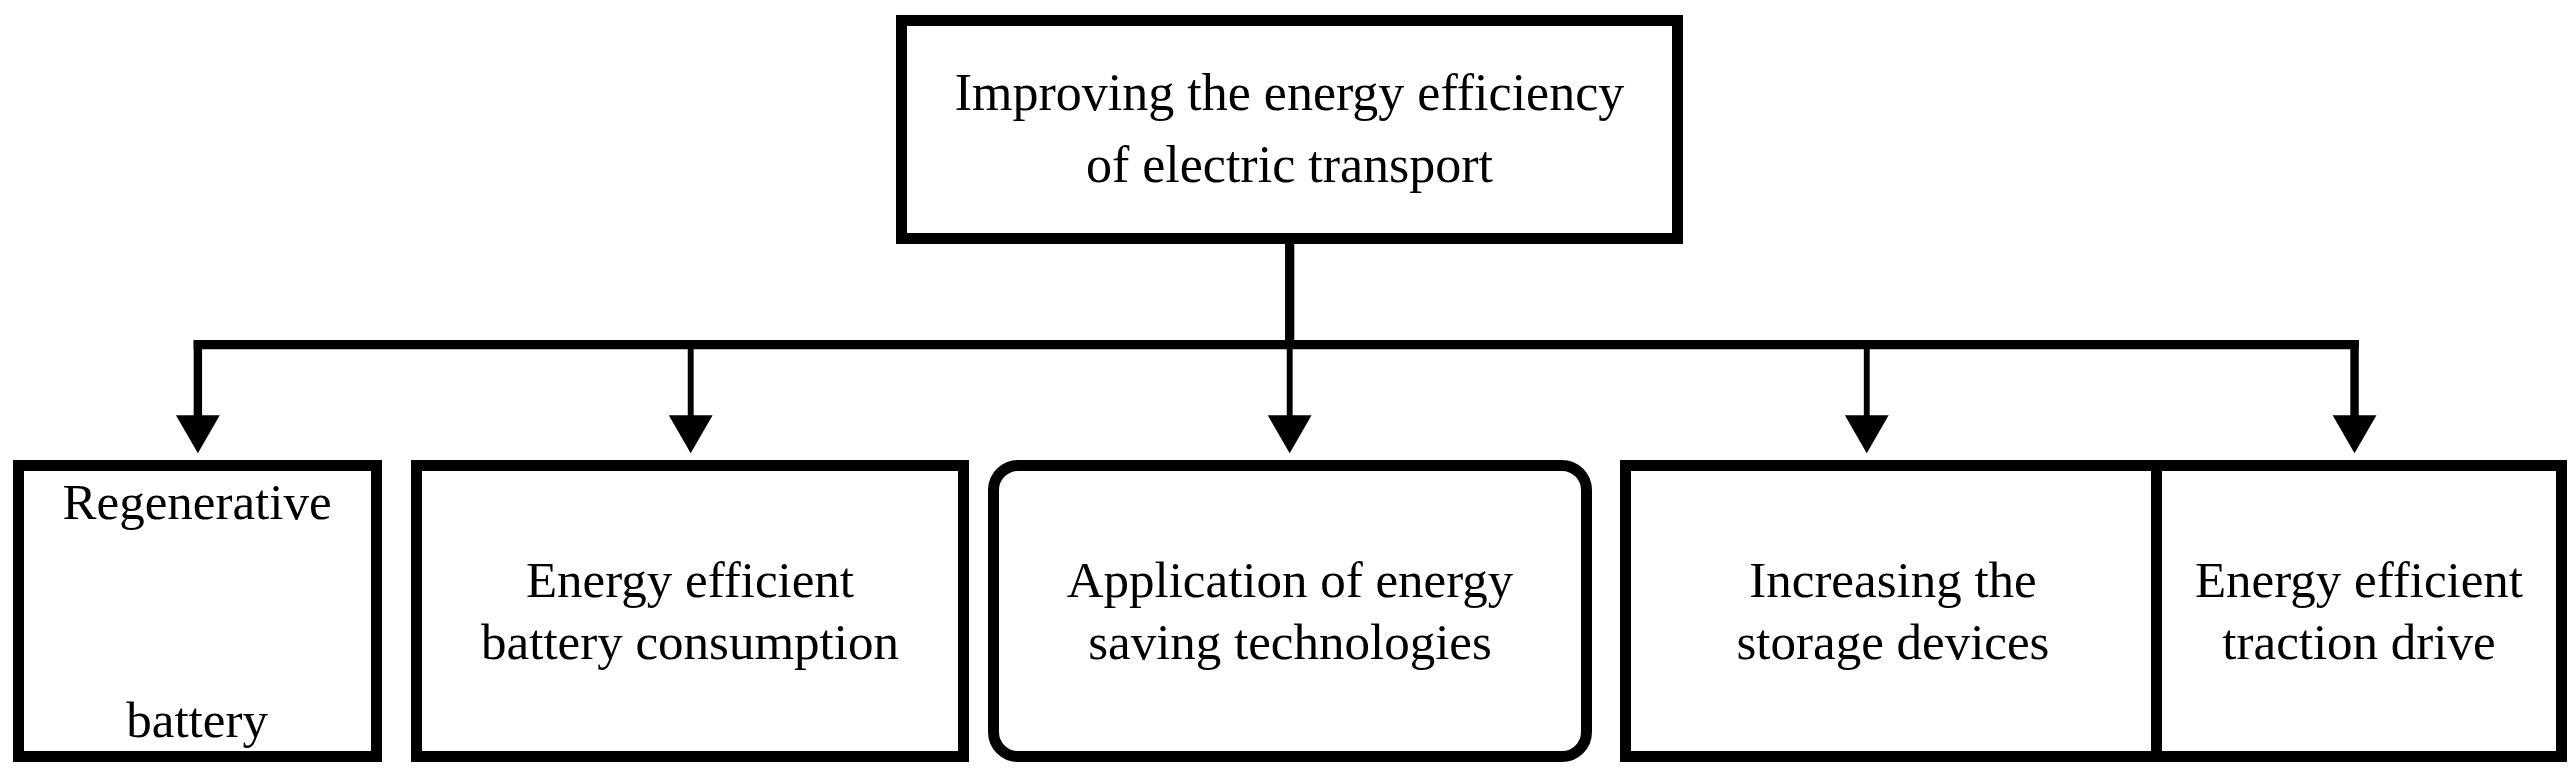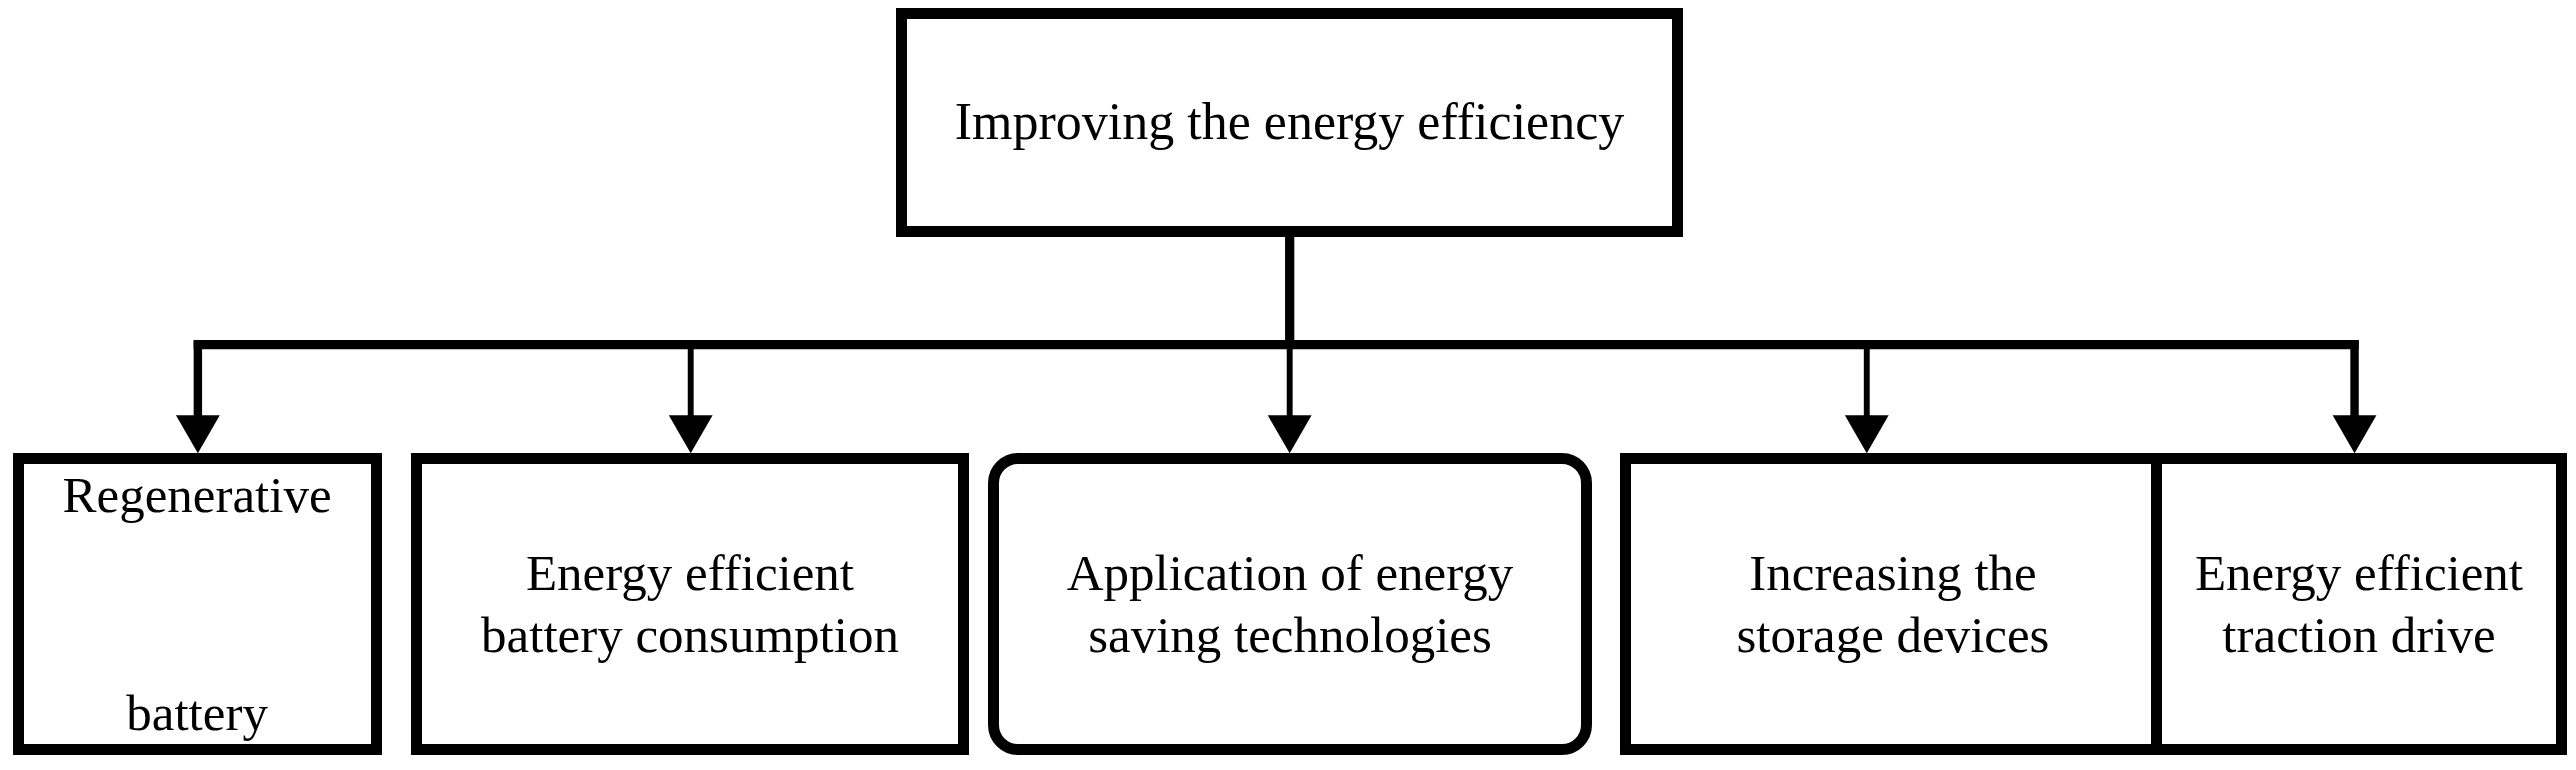--- a/index.html
+++ b/index.html
@@ -20,20 +20,21 @@
   }
   .node {
     position: absolute;
     background: #ffffff;
     border: 11.8px solid #000000;
     display: flex;
     flex-direction: column;
     align-items: center;
     justify-content: center;
     text-align: center;
+    margin-top: 7px;
   }
   .root-node {
     left: 896px; top: 7.6px;
     width: 787px; height: 229px;
     border-width: 11px;
     font-size: 52px;
   }
   .root-node .text-line { line-height: 72px; white-space: nowrap; }
   .child-node { top: 453px; height: 302px; font-size: 51px; }
   .child-node .text-line { line-height: 62px; white-space: nowrap; }
@@ -62,20 +63,21 @@
 
     <polygon points="208,493 260,493 234,538" fill="#000000"></polygon>
     <polygon points="793,493 845,493 819,538" fill="#000000"></polygon>
     <polygon points="1504,493 1556,493 1530,538" fill="#000000"></polygon>
     <polygon points="2189,493 2241,493 2215,538" fill="#000000"></polygon>
     <polygon points="2768,493 2820,493 2794,538" fill="#000000"></polygon>
   </svg>
 
   <div class="node root-node">
     <div class="text-line">Improving the energy efficiency</div>
+    <div class="text-line">of electric transport</div>
   </div>
 
   <div class="node child-node child-1">
     <div class="text-line">Regenerative</div>
     <div class="text-line">battery</div>
   </div>
 
   <div class="node child-node child-2">
     <div class="text-line">Energy efficient</div>
     <div class="text-line">battery consumption</div>

